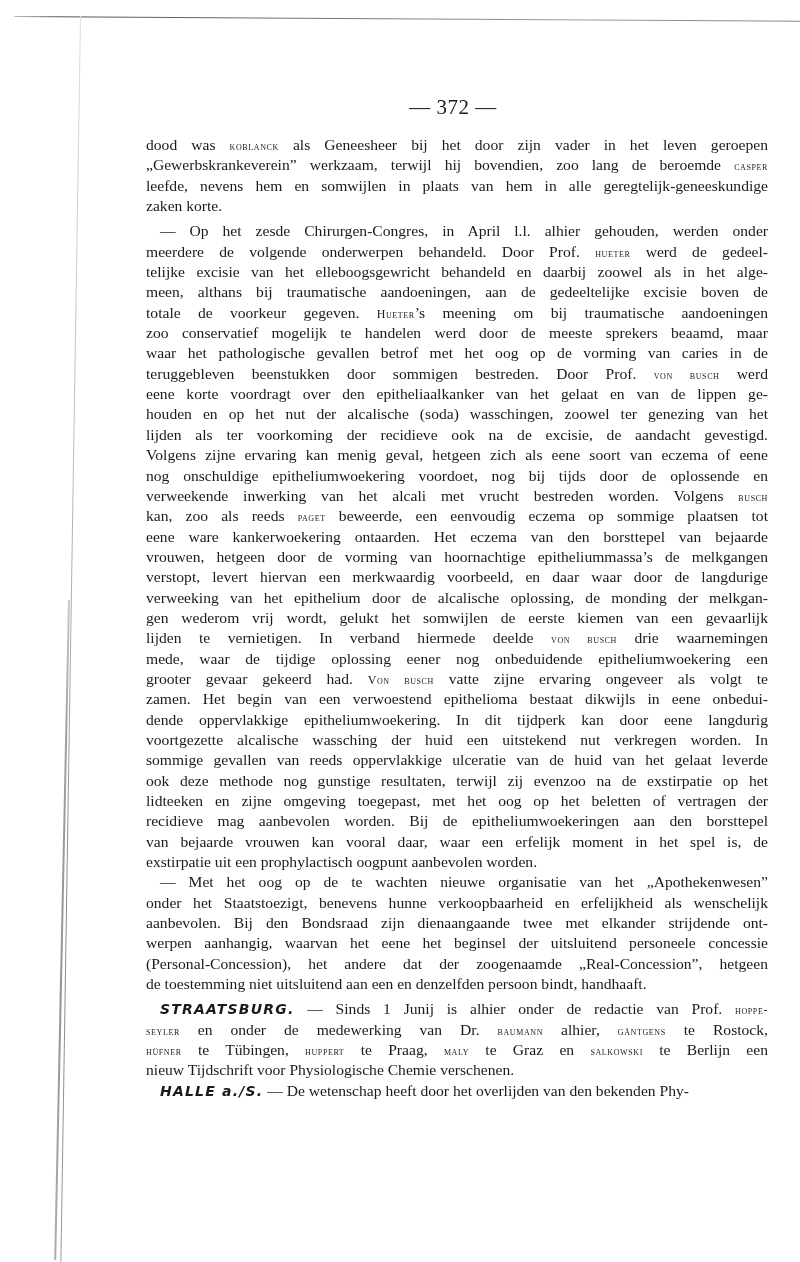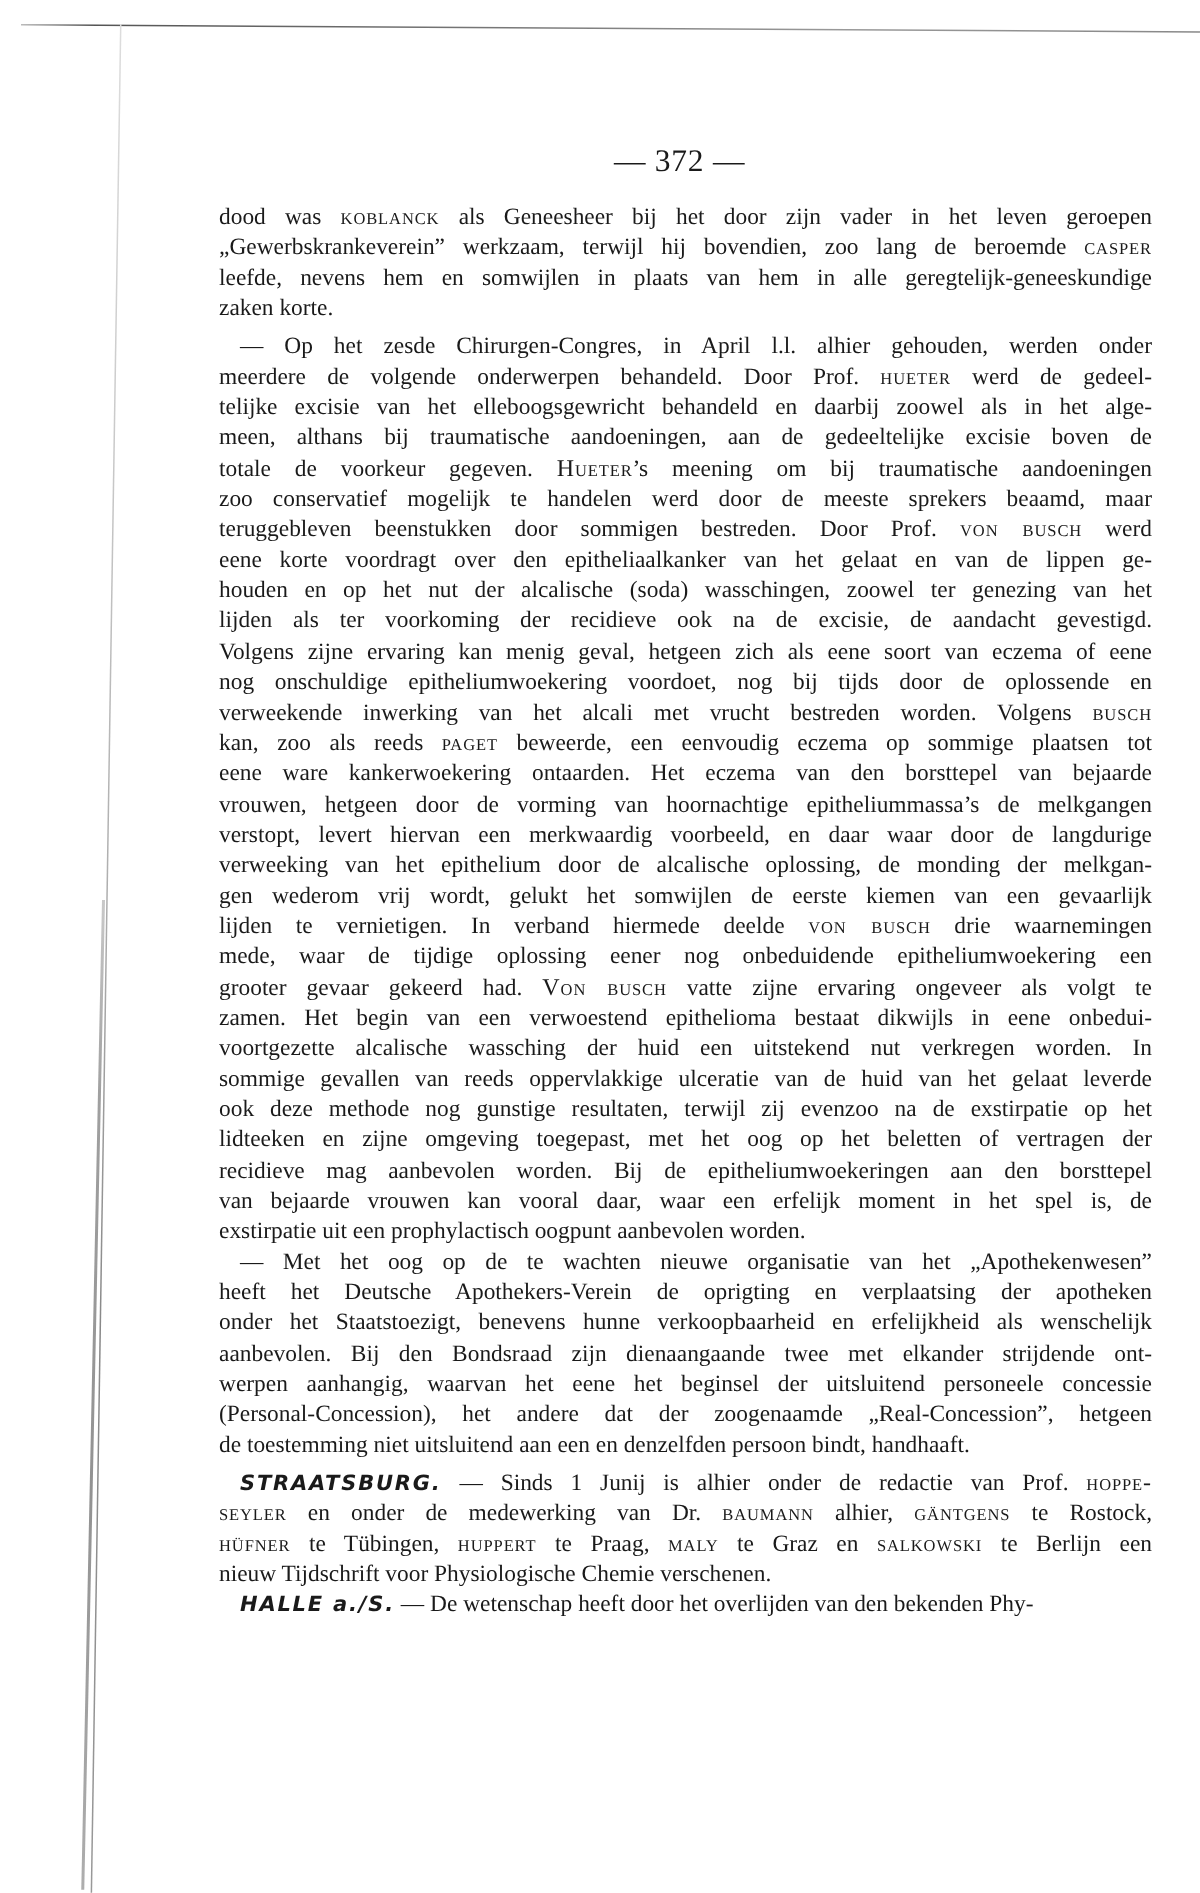--- a/index.html
+++ b/index.html
@@ -80,21 +80,21 @@
     }
     .line.indent {
       padding-left: 14px;
     }
     .gap {
       height: 5px;
     }
     .sc {
       font-variant: small-caps;
       letter-spacing: 0.6px;
-      font-size: 16px;
+      font-size: 12px;
     }
     .head {
       font-weight: bold;
       letter-spacing: 1.2px;
       font-family: "DejaVu Sans", "Liberation Sans", sans-serif;
       font-size: 14px;
       font-style: italic;
     }
     .ital {
     }
@@ -118,48 +118,49 @@
       <span class="line last"><span>zaken korte.</span></span>
     </div>
     <div class="gap"></div>
     <div>
       <span class="line indent"><span>— Op het zesde Chirurgen-Congres, in April l.l. alhier gehouden, werden onder</span></span>
       <span class="line"><span>meerdere de volgende onderwerpen behandeld. Door Prof. </span><span class="sc">hueter</span><span> werd de gedeel-</span></span>
       <span class="line"><span>telijke excisie van het elleboogsgewricht behandeld en daarbij zoowel als in het alge-</span></span>
       <span class="line"><span>meen, althans bij traumatische aandoeningen, aan de gedeeltelijke excisie boven de</span></span>
       <span class="line"><span>totale de voorkeur gegeven. </span><span class="sc">Hueter</span><span>’s meening om bij traumatische aandoeningen</span></span>
       <span class="line"><span>zoo conservatief mogelijk te handelen werd door de meeste sprekers beaamd, maar</span></span>
+      <span class="line"><span>waar het pathologische gevallen betrof met het oog op de vorming van caries in de</span></span>
       <span class="line"><span>teruggebleven beenstukken door sommigen bestreden. Door Prof. </span><span class="sc">von busch</span><span> werd</span></span>
       <span class="line"><span>eene korte voordragt over den epitheliaalkanker van het gelaat en van de lippen ge-</span></span>
       <span class="line"><span>houden en op het nut der alcalische (soda) wasschingen, zoowel ter genezing van het</span></span>
       <span class="line"><span>lijden als ter voorkoming der recidieve ook na de excisie, de aandacht gevestigd.</span></span>
       <span class="line"><span>Volgens zijne ervaring kan menig geval, hetgeen zich als eene soort van eczema of eene</span></span>
       <span class="line"><span>nog onschuldige epitheliumwoekering voordoet, nog bij tijds door de oplossende en</span></span>
       <span class="line"><span>verweekende inwerking van het alcali met vrucht bestreden worden. Volgens </span><span class="sc">busch</span></span>
       <span class="line"><span>kan, zoo als reeds </span><span class="sc">paget</span><span> beweerde, een eenvoudig eczema op sommige plaatsen tot</span></span>
       <span class="line"><span>eene ware kankerwoekering ontaarden. Het eczema van den borsttepel van bejaarde</span></span>
       <span class="line"><span>vrouwen, hetgeen door de vorming van hoornachtige epitheliummassa’s de melkgangen</span></span>
       <span class="line"><span>verstopt, levert hiervan een merkwaardig voorbeeld, en daar waar door de langdurige</span></span>
       <span class="line"><span>verweeking van het epithelium door de alcalische oplossing, de monding der melkgan-</span></span>
       <span class="line"><span>gen wederom vrij wordt, gelukt het somwijlen de eerste kiemen van een gevaarlijk</span></span>
       <span class="line"><span>lijden te vernietigen. In verband hiermede deelde </span><span class="sc">von busch</span><span> drie waarnemingen</span></span>
       <span class="line"><span>mede, waar de tijdige oplossing eener nog onbeduidende epitheliumwoekering een</span></span>
       <span class="line"><span>grooter gevaar gekeerd had. </span><span class="sc">Von busch</span><span> vatte zijne ervaring ongeveer als volgt te</span></span>
       <span class="line"><span>zamen. Het begin van een verwoestend epithelioma bestaat dikwijls in eene onbedui-</span></span>
+      <span class="line"><span>dende oppervlakkige epitheliumwoekering. In dit tijdperk kan door eene langdurig</span></span>
       <span class="line"><span>voortgezette alcalische wassching der huid een uitstekend nut verkregen worden. In</span></span>
       <span class="line"><span>sommige gevallen van reeds oppervlakkige ulceratie van de huid van het gelaat leverde</span></span>
       <span class="line"><span>ook deze methode nog gunstige resultaten, terwijl zij evenzoo na de exstirpatie op het</span></span>
       <span class="line"><span>lidteeken en zijne omgeving toegepast, met het oog op het beletten of vertragen der</span></span>
       <span class="line"><span>recidieve mag aanbevolen worden. Bij de epitheliumwoekeringen aan den borsttepel</span></span>
       <span class="line"><span>van bejaarde vrouwen kan vooral daar, waar een erfelijk moment in het spel is, de</span></span>
       <span class="line last"><span>exstirpatie uit een prophylactisch oogpunt aanbevolen worden.</span></span>
     </div>
     <div>
       <span class="line indent"><span>— Met het oog op de te wachten nieuwe organisatie van het „Apothekenwesen”</span></span>
-      <span class="line"><span>heeft het Deutsche Apothekers-Verein de oprigting en verplaatsing der apotheken</span></span>
       <span class="line"><span>onder het Staatstoezigt, benevens hunne verkoopbaarheid en erfelijkheid als wenschelijk</span></span>
       <span class="line"><span>aanbevolen. Bij den Bondsraad zijn dienaangaande twee met elkander strijdende ont-</span></span>
       <span class="line"><span>werpen aanhangig, waarvan het eene het beginsel der uitsluitend personeele concessie</span></span>
       <span class="line"><span>(Personal-Concession), het andere dat der zoogenaamde „Real-Concession”, hetgeen</span></span>
       <span class="line last"><span>de toestemming niet uitsluitend aan een en denzelfden persoon bindt, handhaaft.</span></span>
     </div>
     <div class="gap"></div>
     <div>
       <span class="line indent"><span class="head">STRAATSBURG.</span><span> — Sinds 1 Junij is alhier onder de redactie van Prof. </span><span class="sc">hoppe-</span></span>
       <span class="line"><span class="sc">seyler</span><span> en onder de medewerking van Dr. </span><span class="sc">baumann</span><span> alhier, </span><span class="sc">gäntgens</span><span> te Rostock,</span></span>

